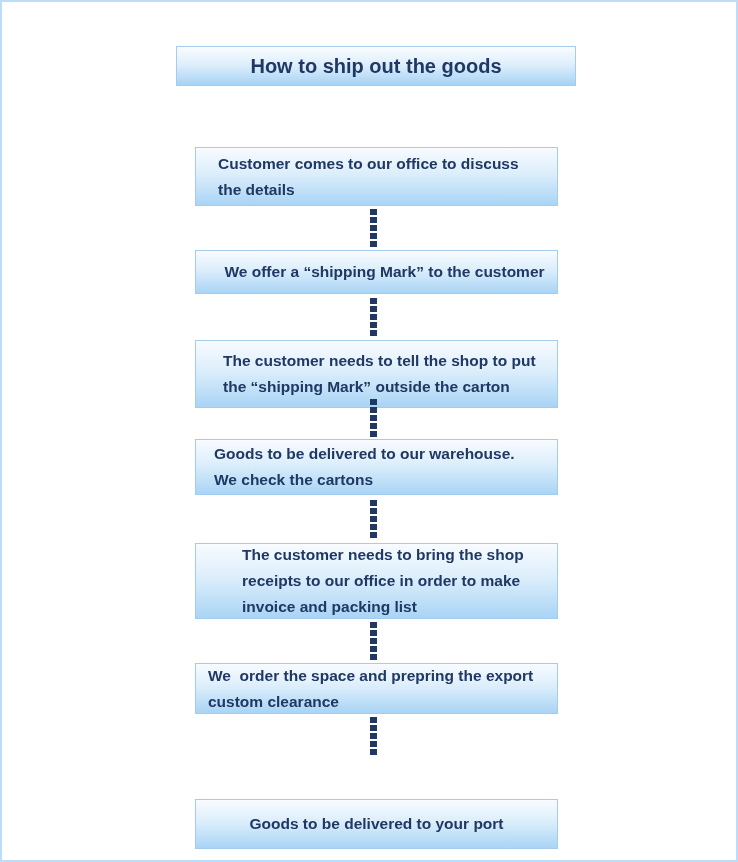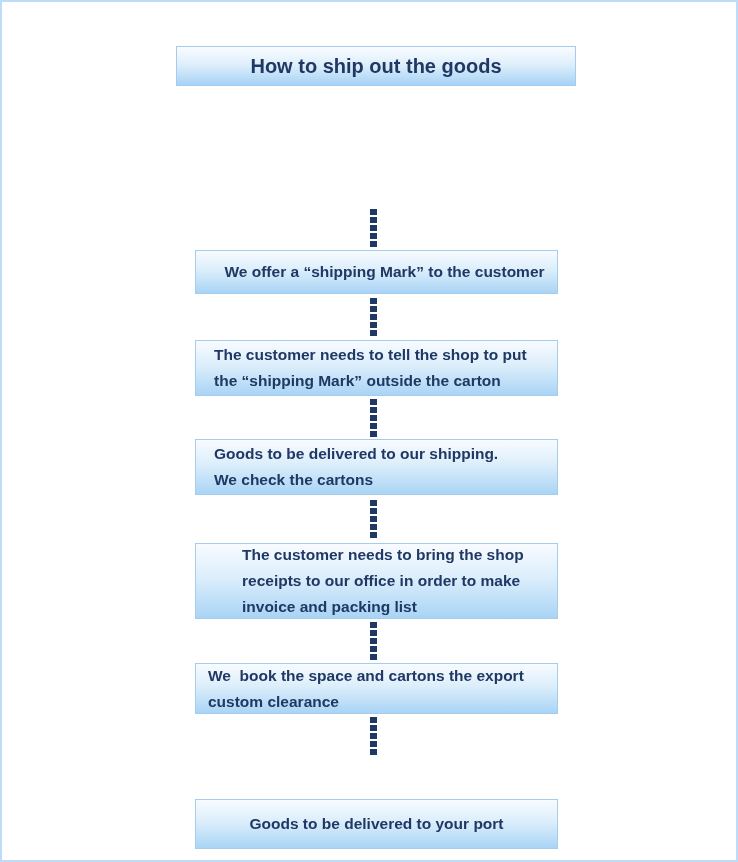--- a/index.html
+++ b/index.html
@@ -41,21 +41,21 @@
     align-items: center;
     color: #1f3864;
     font-weight: bold;
     font-size: 15.5px;
     line-height: 26px;
     white-space: pre;
   }
 
   .step-1 { top: 145px; height: 59px; padding-left: 22px; }
   .step-2 { top: 248px; height: 44px; padding-left: 16px; justify-content: center; }
-  .step-3 { top: 338px; height: 56px; padding-left: 18px; }
+  .step-3 { top: 338px; height: 68px; padding-left: 27px; }
   .step-4 { top: 437px; height: 56px; padding-left: 18px; }
   .step-5 { top: 541px; height: 76px; padding-left: 46px; }
   .step-6 { top: 661px; height: 51px; padding-left: 12px; }
   .step-7 { top: 797px; height: 50px; justify-content: center; text-align: center; }
 
   .connector {
     position: absolute;
     left: 368px;
     width: 7px;
     display: flex;
@@ -76,20 +76,24 @@
 </style>
 </head>
 <body>
 
 <div class="page">
 
   <div class="title-box">
     <span>How to ship out the goods</span>
   </div>
 
+  <div class="step-box step-1">
+    <span>Customer comes to our office to discuss
+the details</span>
+  </div>
 
   <div class="connector conn-1">
     <div class="dot"></div>
     <div class="dot"></div>
     <div class="dot"></div>
     <div class="dot"></div>
     <div class="dot"></div>
   </div>
 
   <div class="step-box step-2">
@@ -111,21 +115,21 @@
 
   <div class="connector conn-3">
     <div class="dot"></div>
     <div class="dot"></div>
     <div class="dot"></div>
     <div class="dot"></div>
     <div class="dot"></div>
   </div>
 
   <div class="step-box step-4">
-    <span>Goods to be delivered to our shipping.
+    <span>Goods to be delivered to our warehouse.
 We check the cartons</span>
   </div>
 
   <div class="connector conn-4">
     <div class="dot"></div>
     <div class="dot"></div>
     <div class="dot"></div>
     <div class="dot"></div>
     <div class="dot"></div>
   </div>
@@ -138,21 +142,21 @@
 
   <div class="connector conn-5">
     <div class="dot"></div>
     <div class="dot"></div>
     <div class="dot"></div>
     <div class="dot"></div>
     <div class="dot"></div>
   </div>
 
   <div class="step-box step-6">
-    <span>We  book the space and cartons the export
+    <span>We  order the space and prepring the export
 custom clearance</span>
   </div>
 
   <div class="connector conn-6">
     <div class="dot"></div>
     <div class="dot"></div>
     <div class="dot"></div>
     <div class="dot"></div>
     <div class="dot"></div>
   </div>

